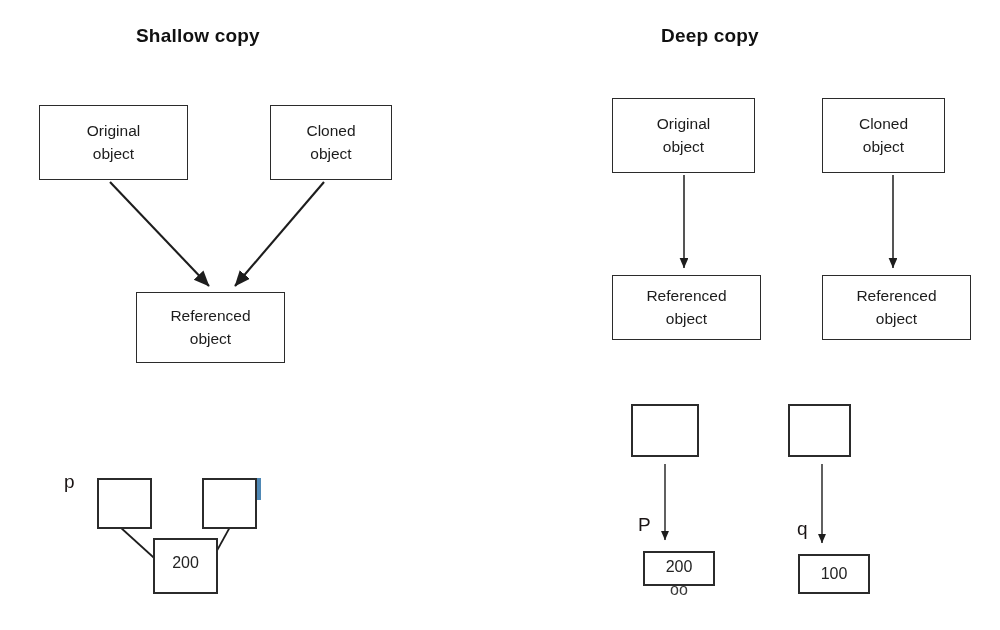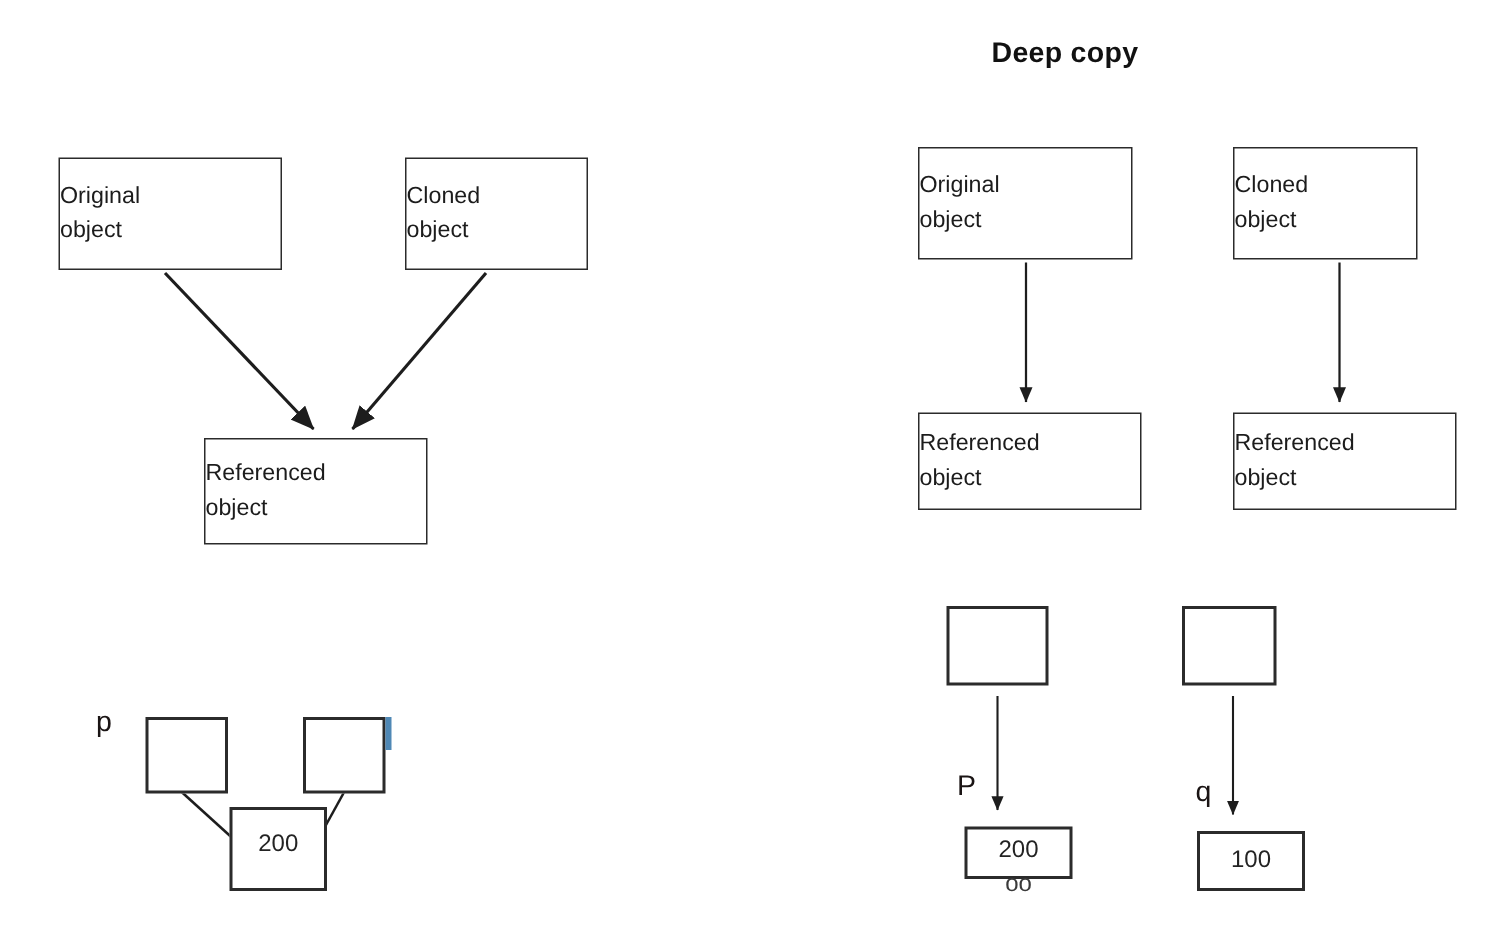--- a/index.html
+++ b/index.html
@@ -34,21 +34,21 @@
     letter-spacing: 0.2px;
     white-space: nowrap;
   }
   .node-box {
     position: absolute;
     box-sizing: border-box;
     border: 1.6px solid #2b2b2b;
     background: #ffffff;
     display: flex;
     flex-direction: column;
-    align-items: flex-start;
+    align-items: center;
     justify-content: center;
     font-family: "Liberation Sans", sans-serif;
     font-size: 15.5px;
     color: #1c1c1c;
     line-height: 1.45;
     text-align: center;
   }
   .node-box .ln {
     display: block;
     white-space: nowrap;
@@ -120,20 +120,21 @@
 
     <line x1="665" y1="464" x2="665" y2="540" stroke="#1d1d1d" stroke-width="1.4" marker-end="url(#ah-sm)"></line>
 
     <line x1="822" y1="464" x2="822" y2="543" stroke="#1d1d1d" stroke-width="1.4" marker-end="url(#ah-sm)"></line>
 
     <line x1="120" y1="527" x2="163" y2="566" stroke="#1d1d1d" stroke-width="1.7"></line>
 
     <line x1="230" y1="527" x2="214" y2="556" stroke="#1d1d1d" stroke-width="1.7"></line>
   </svg>
 
+  <div class="panel-title" style="left:136px; top:25px;">Shallow copy</div>
 
   <div class="node-box" style="left:39px; top:105px; width:149px; height:75px;">
     <span class="ln">Original</span>
     <span class="ln">object</span>
   </div>
 
   <div class="node-box" style="left:270px; top:105px; width:122px; height:75px;">
     <span class="ln">Cloned</span>
     <span class="ln">object</span>
   </div>

